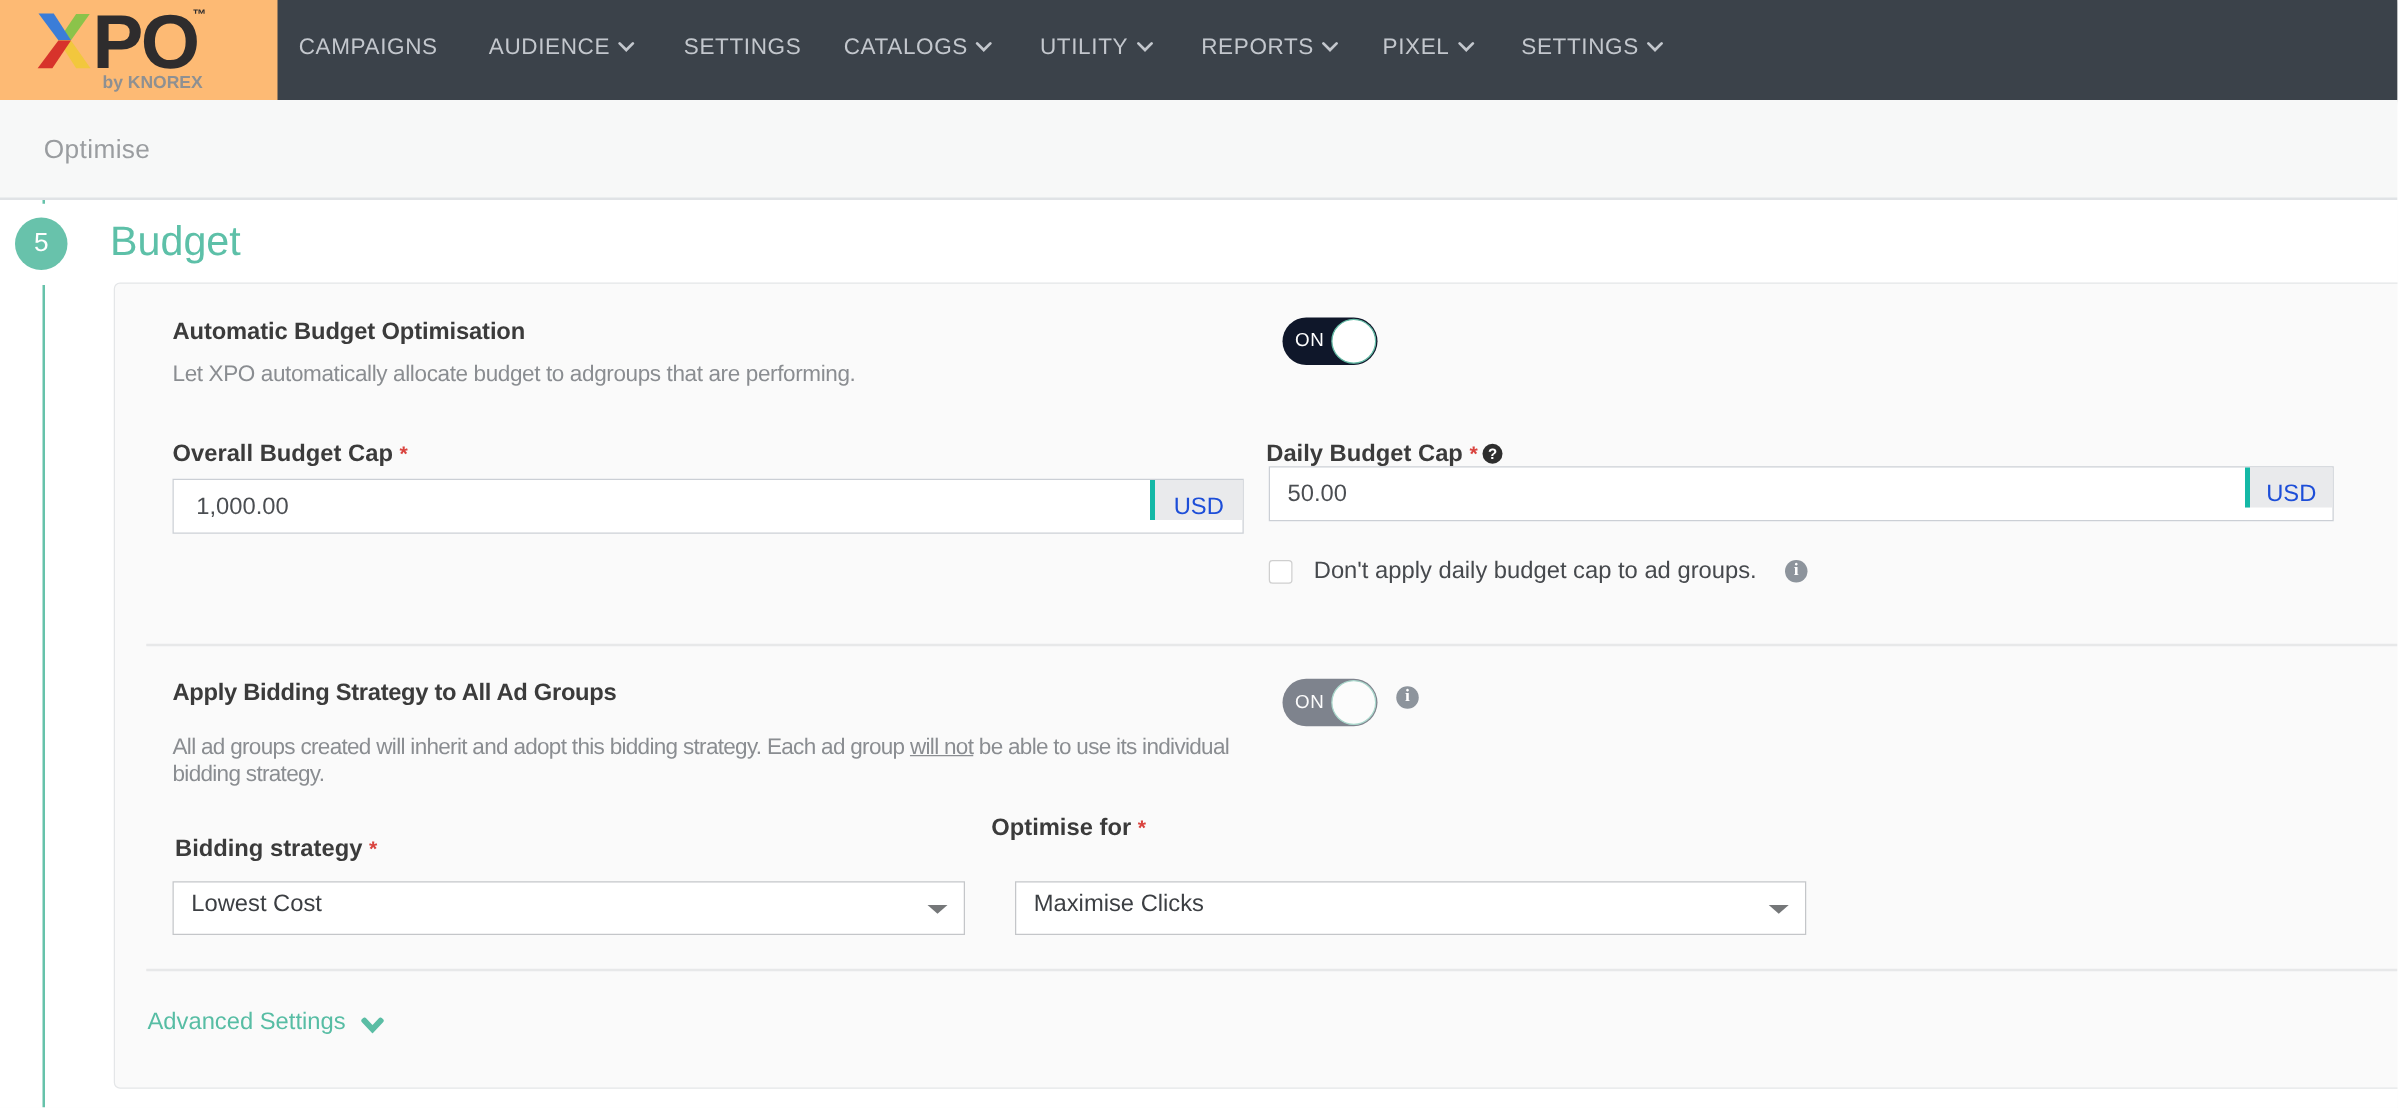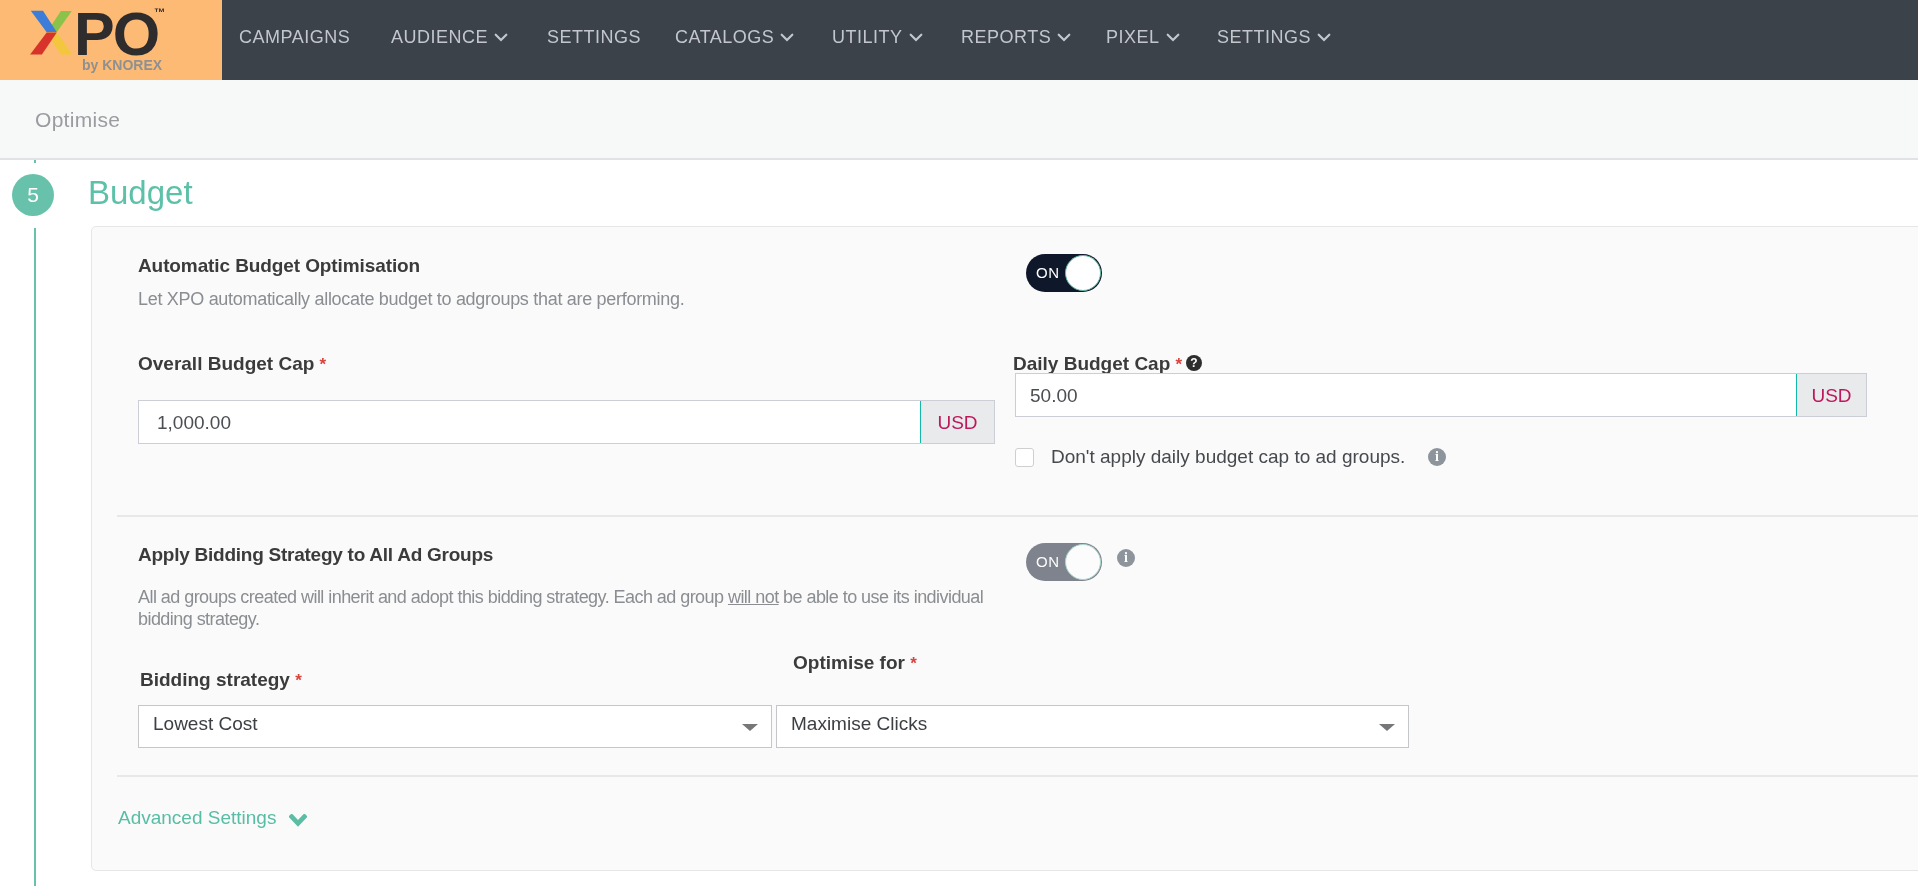--- a/index.html
+++ b/index.html
@@ -39,22 +39,22 @@
 
 
 .toggle { position:absolute; width:76px; height:38px; border-radius:19px; background:#0f172a; }
 .toggle .on { position:absolute; left:10px; top:0; height:38px; line-height:38px; color:#fff; font-size:15px; letter-spacing:0.5px; }
 .toggle .knob { position:absolute; right:1px; top:1px; width:36px; height:36px; border-radius:50%;
   background:#fff; border:1px solid #62b9a3; }
 
 
 .igroup { position:absolute; height:44px; background:#fff; border:1px solid #cbcfd5; }
 .igroup .val { position:absolute; left:19px; top:0; line-height:44px; font-size:19px; color:#4b4e52; }
-.usd { position:absolute; right:0; top:0; width:71px; height:42px; background:#e9eaec;
-  border-left:1px solid #14b8a6; text-align:center; line-height:44px; font-size:19px; color:#be185d; }
+.usd { position:absolute; right:0; top:0; width:71px; height:32px; background:#e9eaec;
+  border-left:4px solid #14b8a6; text-align:center; line-height:44px; font-size:19px; color:#1d4ed8; }
 
 
 #cbx { position:absolute; left:1015px; top:448px; width:19px; height:19px; background:#fff;
   border:1px solid #cfcfcf; border-radius:3px; }
 #cbxlabel { position:absolute; left:1051px; top:446px; font-size:19px; color:#46494d; white-space:nowrap; }
 
 .infoicon { position:absolute; width:18px; height:18px; border-radius:50%; background:#8d949c;
   color:#fff; text-align:center; font-family:"Liberation Serif", serif; font-weight:bold;
   font-size:14px; line-height:18px; }
 #qicon { position:absolute; left:1186px; top:355px; width:16px; height:16px; border-radius:50%;
@@ -122,21 +122,21 @@
 <div class="abs desc" style="left:138px; top:289px;">Let XPO automatically allocate budget to adgroups that are performing.</div>
 <div class="toggle" style="left:1026px; top:254px;">
     <span class="on">ON</span>
     <span class="knob"></span>
   </div>
 
 <div class="abs lbl" style="left:138px; top:353px;">Overall Budget Cap <span class="red">*</span></div>
 <div class="abs lbl" style="left:1013px; top:353px;">Daily Budget Cap <span class="red">*</span></div>
 <div id="qicon">?</div>
 
-<div class="igroup" style="left:138px; top:383px; width:857px;margin-top:17px;">
+<div class="igroup" style="left:138px; top:383px; width:857px;">
     <span class="val" style="left:18px;">1,000.00</span>
     <span class="usd" style="width:74px;">USD</span>
   </div>
 <div class="igroup" style="left:1015px; top:373px; width:852px;">
     <span class="val" style="left:14px;">50.00</span>
     <span class="usd" style="width:70px;">USD</span>
   </div>
 
 <div id="cbx"></div>
 <div id="cbxlabel">Don't apply daily budget cap to ad groups.</div>
@@ -153,21 +153,21 @@
 <div class="abs desc" style="left:138px; top:587px; letter-spacing:-0.55px;">All ad groups created will inherit and adopt this bidding strategy. Each ad group <u class="wn">will not</u> be able to use its individual</div>
 <div class="abs desc" style="left:138px; top:609px; letter-spacing:-0.55px;">bidding strategy.</div>
 
 <div class="abs lbl" style="left:140px; top:669px;">Bidding strategy <span class="red">*</span></div>
 <div class="abs lbl" style="left:793px; top:652px;">Optimise for <span class="red">*</span></div>
 
 <div class="dd" style="left:138px; top:705px; width:634px;">
     <span class="val">Lowest Cost</span>
     <span class="caret"></span>
   </div>
-<div class="dd" style="left:776px; top:705px; width:633px;">
+<div class="dd" style="left:812px; top:705px; width:633px;">
     <span class="val">Maximise Clicks</span>
     <span class="caret"></span>
   </div>
 
 <div class="divider" style="top:775px;"></div>
 
 <div id="adv">Advanced Settings</div>
 <svg class="abs" style="left:289px; top:814px;" width="18" height="13" viewBox="0 0 18 13">
     <path d="M2.6 2.6 L9 9.4 L15.4 2.6" stroke="#5abda4" stroke-width="4.6" fill="none" stroke-linecap="square" stroke-linejoin="miter"></path>
   </svg>

